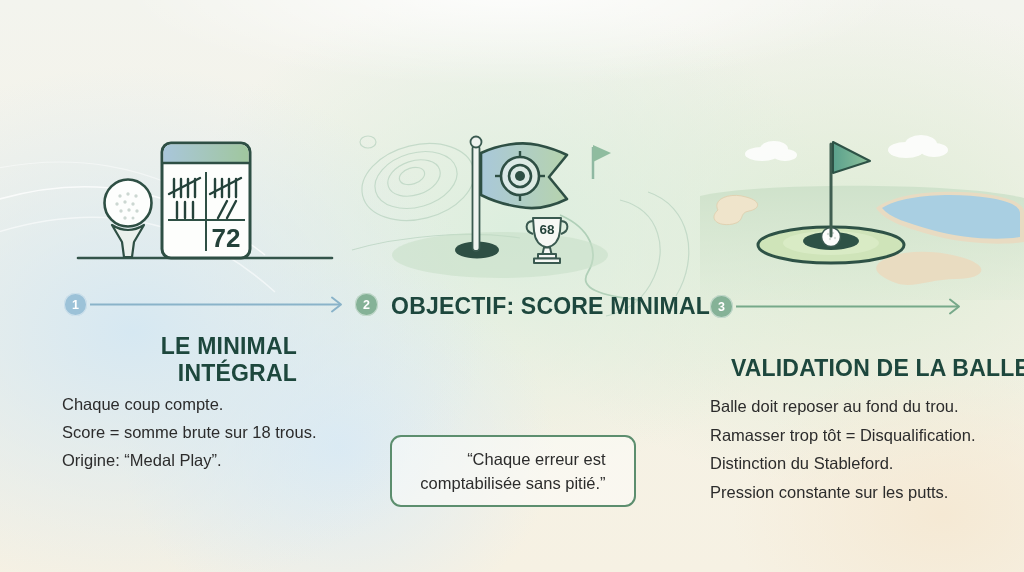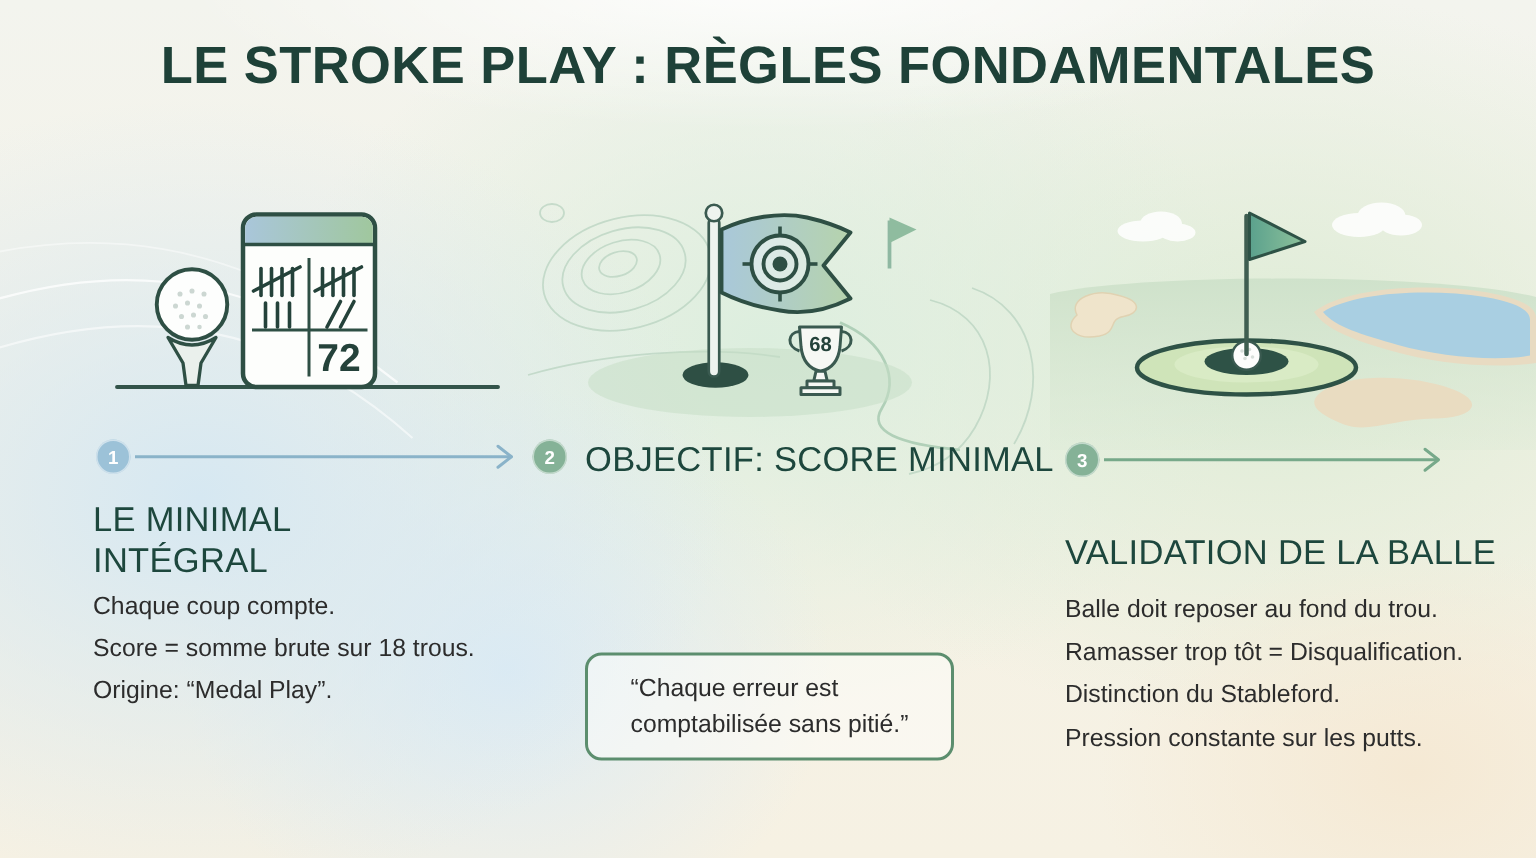--- a/index.html
+++ b/index.html
@@ -19,41 +19,42 @@
   }
   .abs { position:absolute; }
 
   .page-title {
     left:0; top:24px; width:1024px; text-align:center;
     font-size:35px; font-weight:bold; letter-spacing:0.3px;
     color:#1e4138;
   }
 
   .heading {
-    font-weight:normal; color:#1d473d; font-size:23px; line-height:27px;
+    font-weight:bold; color:#1d473d; font-size:23px; line-height:27px;
     letter-spacing:0.2px;
+    text-align:right;
   }
   .body-text {
     font-size:16.5px; line-height:28px; color:#2c2c2c; white-space:pre-line;
   }
 
   .badge {
     width:23px; height:23px; border-radius:50%;
     display:flex; align-items:center; justify-content:center;
     color:#ffffff; font-size:12.5px; font-weight:bold;
   }
   .badge-blue  { background:#9cc2d8; box-shadow:0 0 0 1px rgba(255,255,255,0.5) inset; }
   .badge-green { background:#85b297; box-shadow:0 0 0 1px rgba(255,255,255,0.5) inset; }
 
   .quote-box {
     left:390px; top:435px; width:246px; height:72px;
     border:2px solid #5c8e6e; border-radius:11px;
     background:rgba(253,254,251,0.5);
     display:flex; align-items:center; justify-content:center;
-    text-align:left;
+    text-align:right;
     font-size:16.5px; line-height:24px; color:#2c2c2c; white-space:pre-line;
   }
   svg { display:block; }
 </style>
 </head>
 <body>
 
 <div class="canvas">
 
   <svg class="abs" style="left:0;top:0" width="1024" height="572" viewBox="0 0 1024 572">
@@ -66,21 +67,20 @@
       <ellipse cx="416" cy="180" rx="42" ry="27" transform="rotate(-16 416 180)"></ellipse>
       <ellipse cx="418" cy="182" rx="57" ry="37" transform="rotate(-14 418 182)"></ellipse>
       <path d="M 352,250 C 400,236 470,230 520,238"></path>
       <ellipse cx="368" cy="142" rx="8" ry="6"></ellipse>
       <path d="M 620,200 C 660,210 670,250 650,285 C 640,302 625,312 606,316"></path>
       <path d="M 648,192 C 690,206 700,256 676,296"></path>
       <path d="M 560,215 C 590,228 600,252 588,272 C 578,288 600,296 640,300" stroke="#9cc3a8" stroke-width="1.8"></path>
     </g>
   </svg>
 
-  <div class="abs page-title">LE STROKE PLAY : RÈGLES FONDAMENTALES</div>
 
   <svg class="abs" style="left:60px;top:130px" width="290" height="140" viewBox="0 0 290 140">
 
     <line x1="18" y1="128" x2="272" y2="128" stroke="#33544a" stroke-width="2.6" stroke-linecap="round"></line>
 
     <path d="M 52,95 Q 68,105 84,95 L 74,112 L 72,127 L 64,127 L 62,112 Z" fill="#eaf0ec" stroke="#2e4f44" stroke-width="2.2" stroke-linejoin="round"></path>
 
     <circle cx="68" cy="73" r="23.5" fill="#fdfefd" stroke="#2e4f44" stroke-width="2.6"></circle>
     <g fill="#ccd7d2">
       <circle cx="60" cy="66" r="1.7"></circle>

